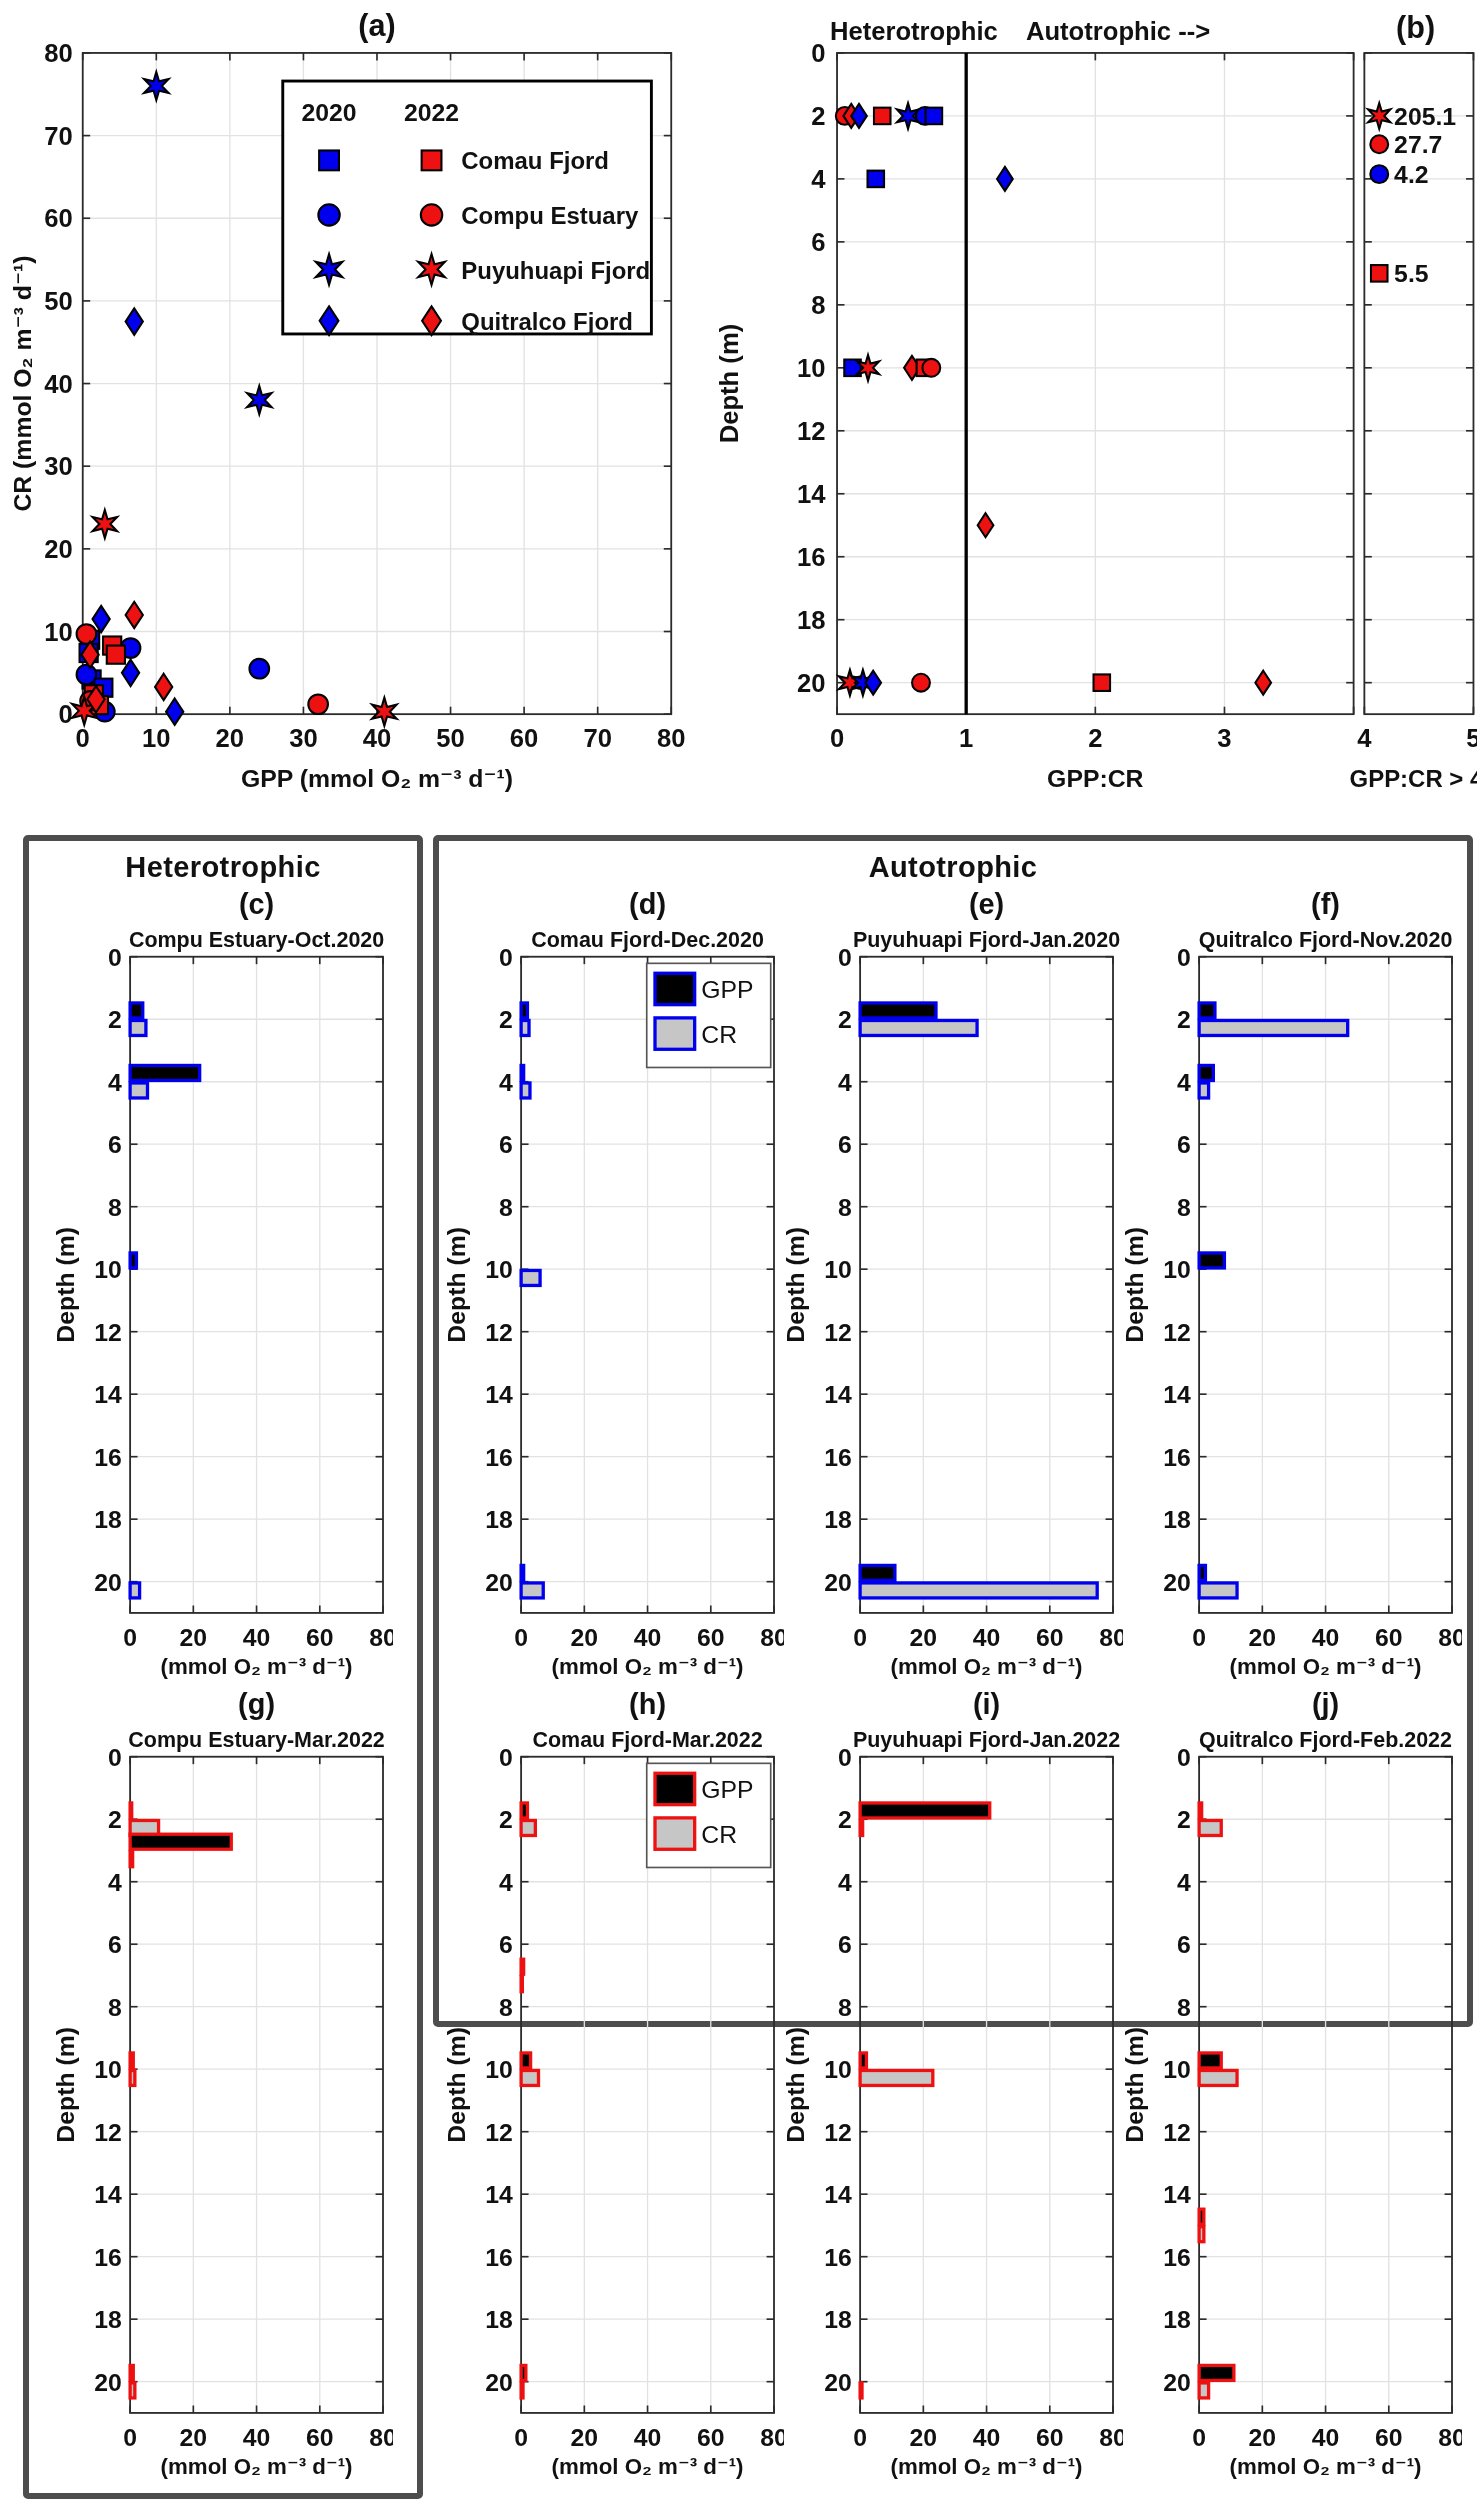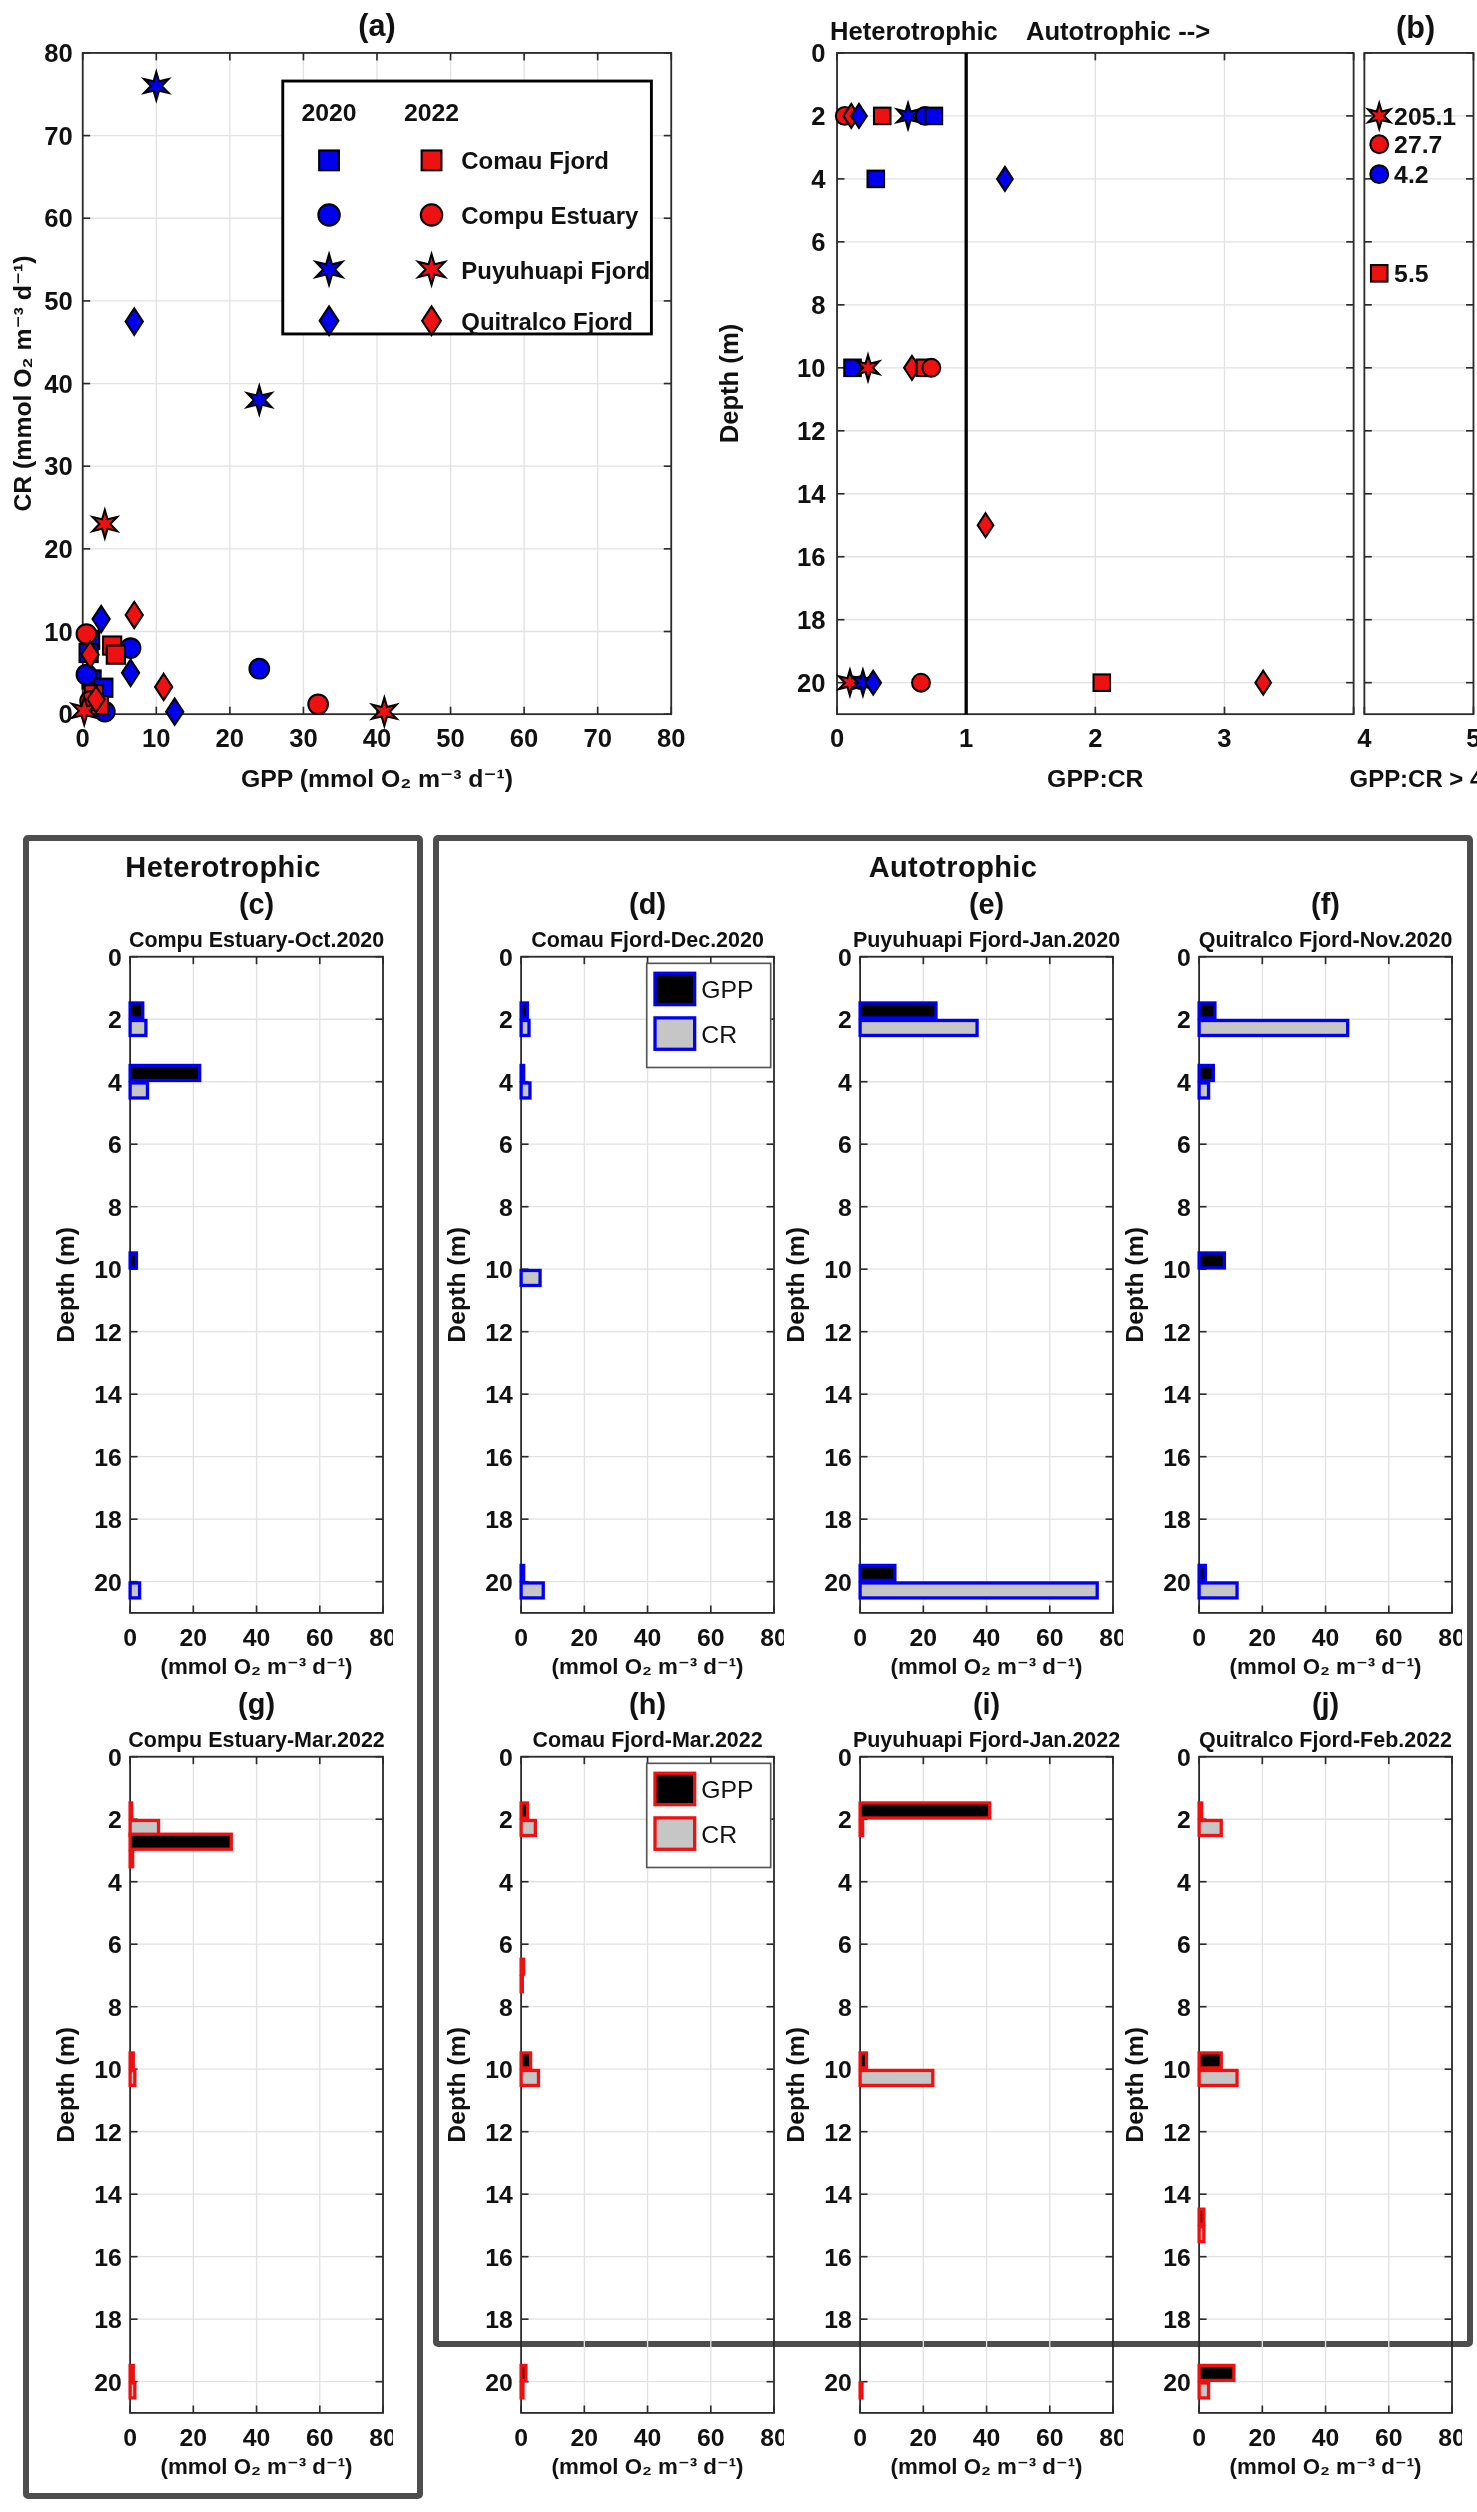--- a/index.html
+++ b/index.html
@@ -462,21 +462,21 @@
               <rect x="92" y="446.4342857142857" width="3.825" height="18.148571428571472" fill="#000000" stroke="#EE1111" stroke-width="4"></rect>
               <rect x="92" y="467.60761904761904" width="5.7375" height="18.148571428571415" fill="#C6C6C6" stroke="#EE1111" stroke-width="4"></rect>
               <rect x="92" y="824.5295238095239" width="3.825" height="18.14857142857136" fill="#000000" stroke="#EE1111" stroke-width="4"></rect>
               <rect x="92" y="845.7028571428572" width="5.7375" height="18.14857142857136" fill="#C6C6C6" stroke="#EE1111" stroke-width="4"></rect>
             </g>
           </svg>
         </div>
       </div>
   </div>
 
-  <div class="group-box" style="left:433px;top:835px;width:1040px;height:1512px;">
+  <div class="group-box" style="left:433px;top:835px;width:1040px;height:1192px;">
     <div class="group-title">Autotrophic</div>
     <div class="cells" id="autoCells">
         <div class="cell">
           <svg width="339" height="800" viewBox="0 0 410 968">
             <text x="245" y="36" fill="#111111" font-size="35" font-weight="bold" text-anchor="middle">(d)</text>
             <text x="245" y="76" fill="#111111" font-size="26" font-weight="bold" text-anchor="middle">Comau Fjord-Dec.2020</text>
             <g>
               <line x1="168.5" y1="88" x2="168.5" y2="882" stroke="#E2E2E2" stroke-width="1.6"></line>
               <line x1="245" y1="88" x2="245" y2="882" stroke="#E2E2E2" stroke-width="1.6"></line>
               <line x1="321.5" y1="88" x2="321.5" y2="882" stroke="#E2E2E2" stroke-width="1.6"></line>

